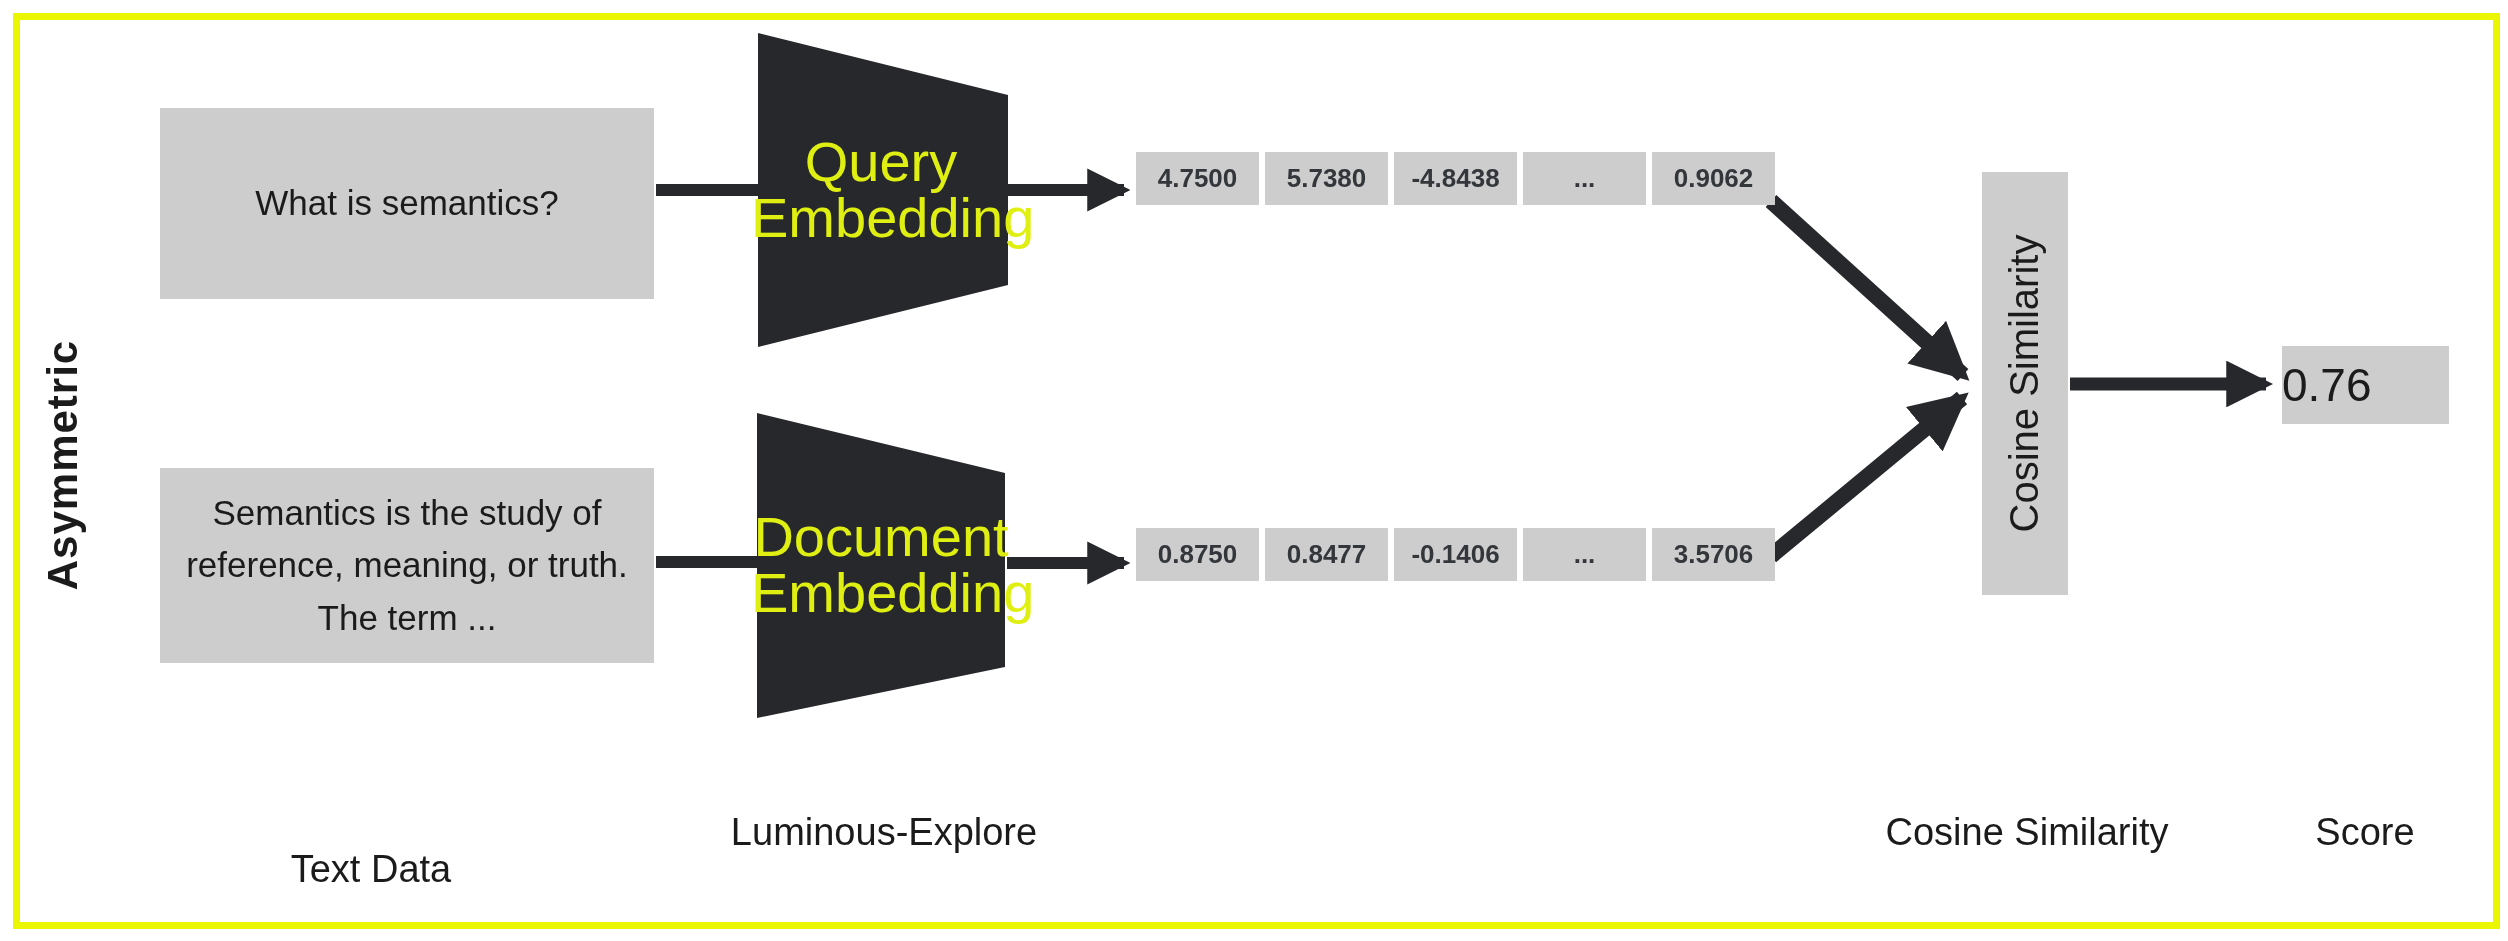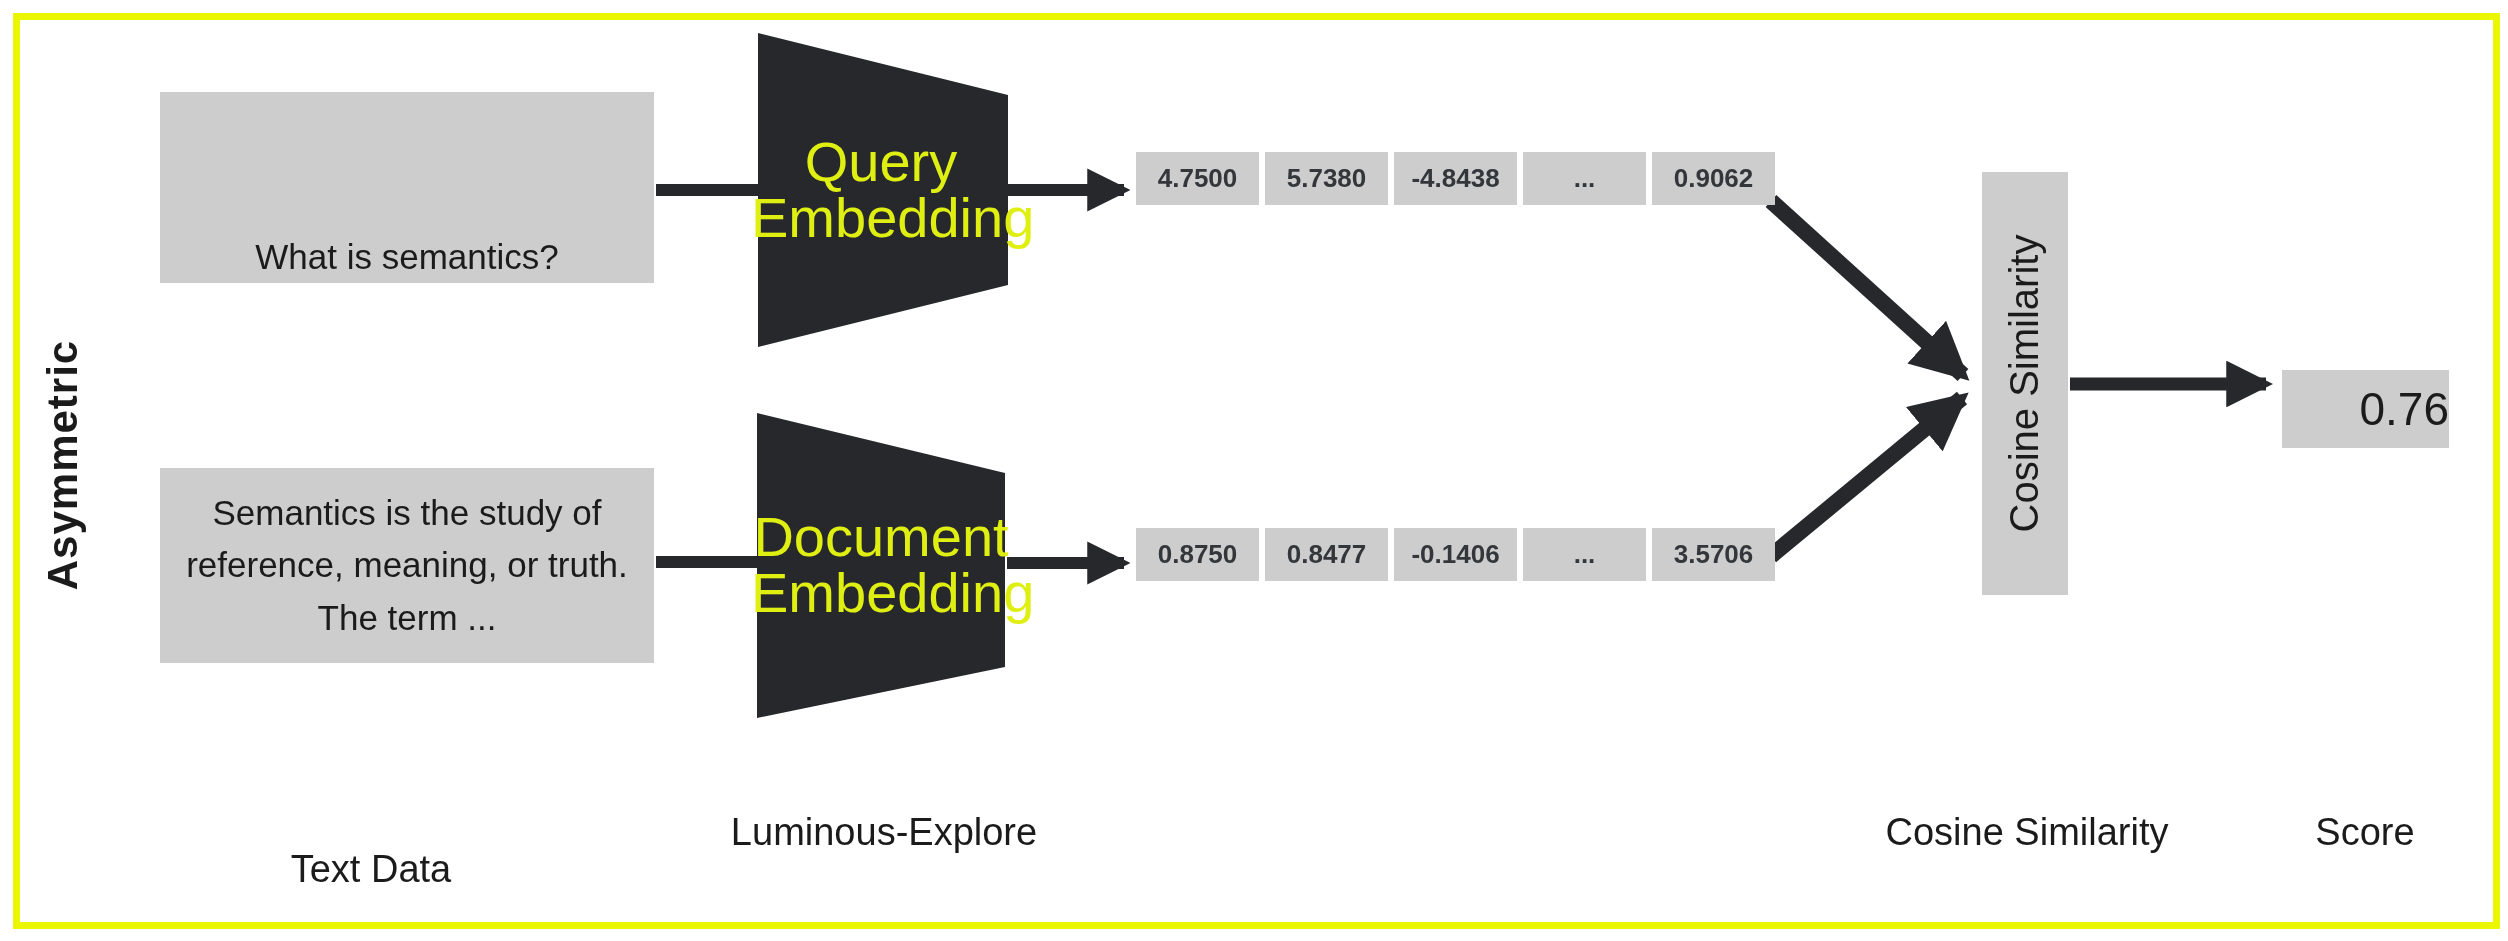--- a/index.html
+++ b/index.html
@@ -28,21 +28,21 @@
   .v-label{
     position:absolute;left:-139px;top:444px;width:404px;height:42px;
     line-height:42px;text-align:center;font-size:42px;font-weight:bold;
     transform:rotate(-90deg);letter-spacing:1px;
   }
   .input-box{
     position:absolute;left:160px;width:494px;background:var(--box-gray);
     display:flex;align-items:center;justify-content:center;text-align:center;
     font-size:35px;line-height:1.5;padding:0 12px;box-sizing:border-box;
   }
-  .input-box.q{top:92px;height:191px;align-items:flex-end;}
+  .input-box.q{top:108px;height:191px;}
   .input-box.d{top:468px;height:195px;}
   .enc{
     position:absolute;left:751px;width:260px;text-align:center;
     color:var(--accent-yellow);font-size:56px;line-height:56px;
   }
   .enc.q{top:134px;}
   .enc.d{top:509px;}
   .enc span{display:block;}
   .vec-row{position:absolute;left:1136px;display:flex;gap:6px;}
   .vec-row.r1{top:152px;}
@@ -54,23 +54,22 @@
   }
   .sim-box{
     position:absolute;left:1982px;top:172px;width:86px;height:423px;
     background:var(--box-gray);display:flex;align-items:center;justify-content:center;
   }
   .sim-box span{
     transform:rotate(-90deg);white-space:nowrap;font-size:40px;color:var(--text-primary);
   }
   .score-box{
     position:absolute;left:2282px;top:346px;width:167px;height:78px;
-    background:var(--box-gray);display:flex;align-items:center;justify-content:flex-end;
+    background:var(--box-gray);display:flex;align-items:center;justify-content:flex-start;
     font-size:46px;
-    margin-top:24px;
   }
   .flabel{position:absolute;font-size:38px;line-height:54px;text-align:center;}
   .flabel.two{line-height:56px;}
   .f-text{left:171px;top:805px;width:400px;margin-top:37px;}
   .f-model{left:684px;top:805px;width:400px;}
   .f-vector{left:1198px;top:777px;width:500px;}
   .f-vector span{display:block;}
   .f-sim{left:1827px;top:805px;width:400px;}
   .f-score{left:2165px;top:805px;width:400px;}
 </style>

